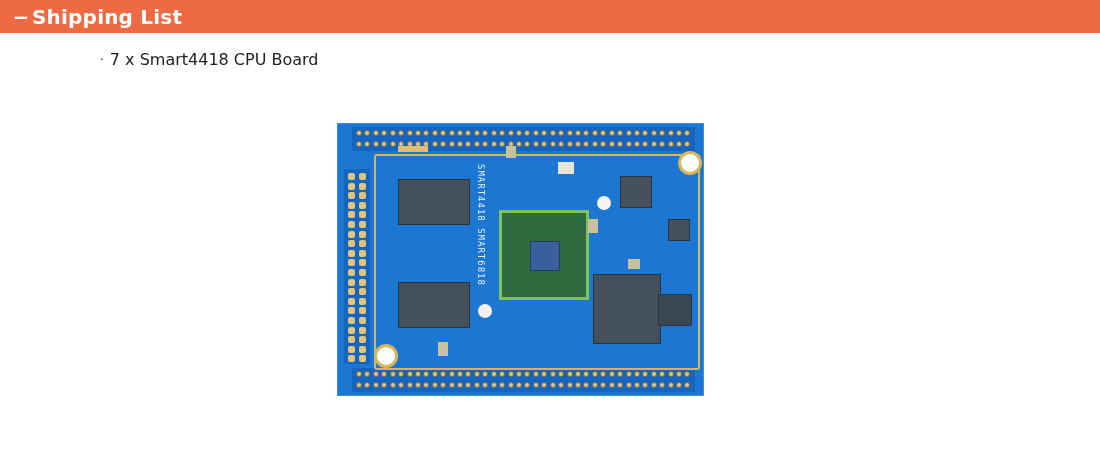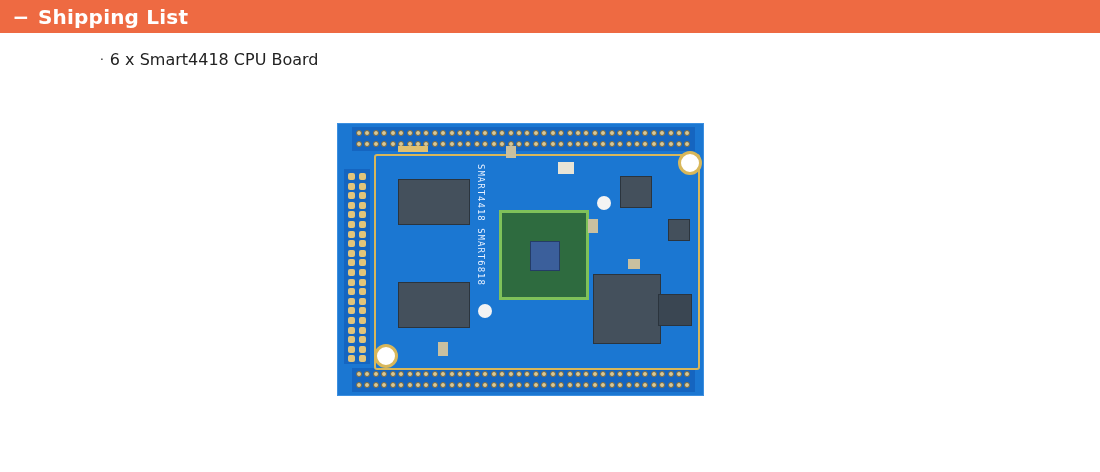--- a/index.html
+++ b/index.html
@@ -1,19 +1,19 @@
 <!DOCTYPE html>
 <html><head>
 <meta charset="utf-8">
 <style>
   html,body{margin:0;padding:0;background:#ffffff;}
   body{width:1100px;height:472px;position:relative;overflow:hidden;font-family:"Liberation Sans",sans-serif;}
   .header{position:absolute;left:0;top:0;width:1100px;height:33px;background:#ee6a42;display:flex;align-items:center;}
   .header .toggle{color:#fff;font-weight:bold;font-size:20px;margin-left:12px;width:18px;text-align:center;font-family:"DejaVu Sans",sans-serif;}
-  .header .title{color:#fff;font-weight:bold;font-size:20px;margin-left:8px;font-family:"DejaVu Sans",sans-serif;letter-spacing:0.2px;}
+  .header .title{color:#fff;font-weight:bold;font-size:20px;margin-left:2px;font-family:"DejaVu Sans",sans-serif;letter-spacing:0.2px;}
   .list{position:absolute;left:100px;top:50px;font-size:16px;color:#222;font-family:"DejaVu Sans",sans-serif;}
   .list .item{display:flex;align-items:center;}
   .list .bullet{margin-right:6px;font-size:12px;}
   .board{position:absolute;left:337px;top:123px;width:367px;height:273px;background:#1b77d2;border:1px solid #3c8fe0;box-sizing:border-box;overflow:hidden;}
   .header-row{position:absolute;height:24px;background:#1565c0;left:14px;right:8px;}
   .header-row.top{top:3px;}
   .header-row.bottom{bottom:3px;}
   .pins{position:absolute;left:4px;right:4px;display:flex;justify-content:space-between;}
   .pin{width:6px;height:6px;border-radius:50%;background:#d6c89a;border:1px solid #7a6a40;box-sizing:border-box;}
   .left-header{position:absolute;left:6px;top:45px;width:26px;height:195px;background:#1565c0;}
@@ -31,21 +31,21 @@
 <body>
 
 <div class="header">
   <span class="toggle">−</span>
   <span class="title">Shipping List</span>
 </div>
 
 <div class="list">
   <div class="item">
     <span class="bullet">·</span>
-    <span>6 x Smart4418 CPU Board</span>
+    <span>7 x Smart4418 CPU Board</span>
   </div>
 </div>
 
 <div class="board">
   <div class="header-row top">
     <div class="pins" style="top:3px;" id="pt1">
         <div class="pin"></div>
         <div class="pin"></div>
         <div class="pin"></div>
         <div class="pin"></div>

